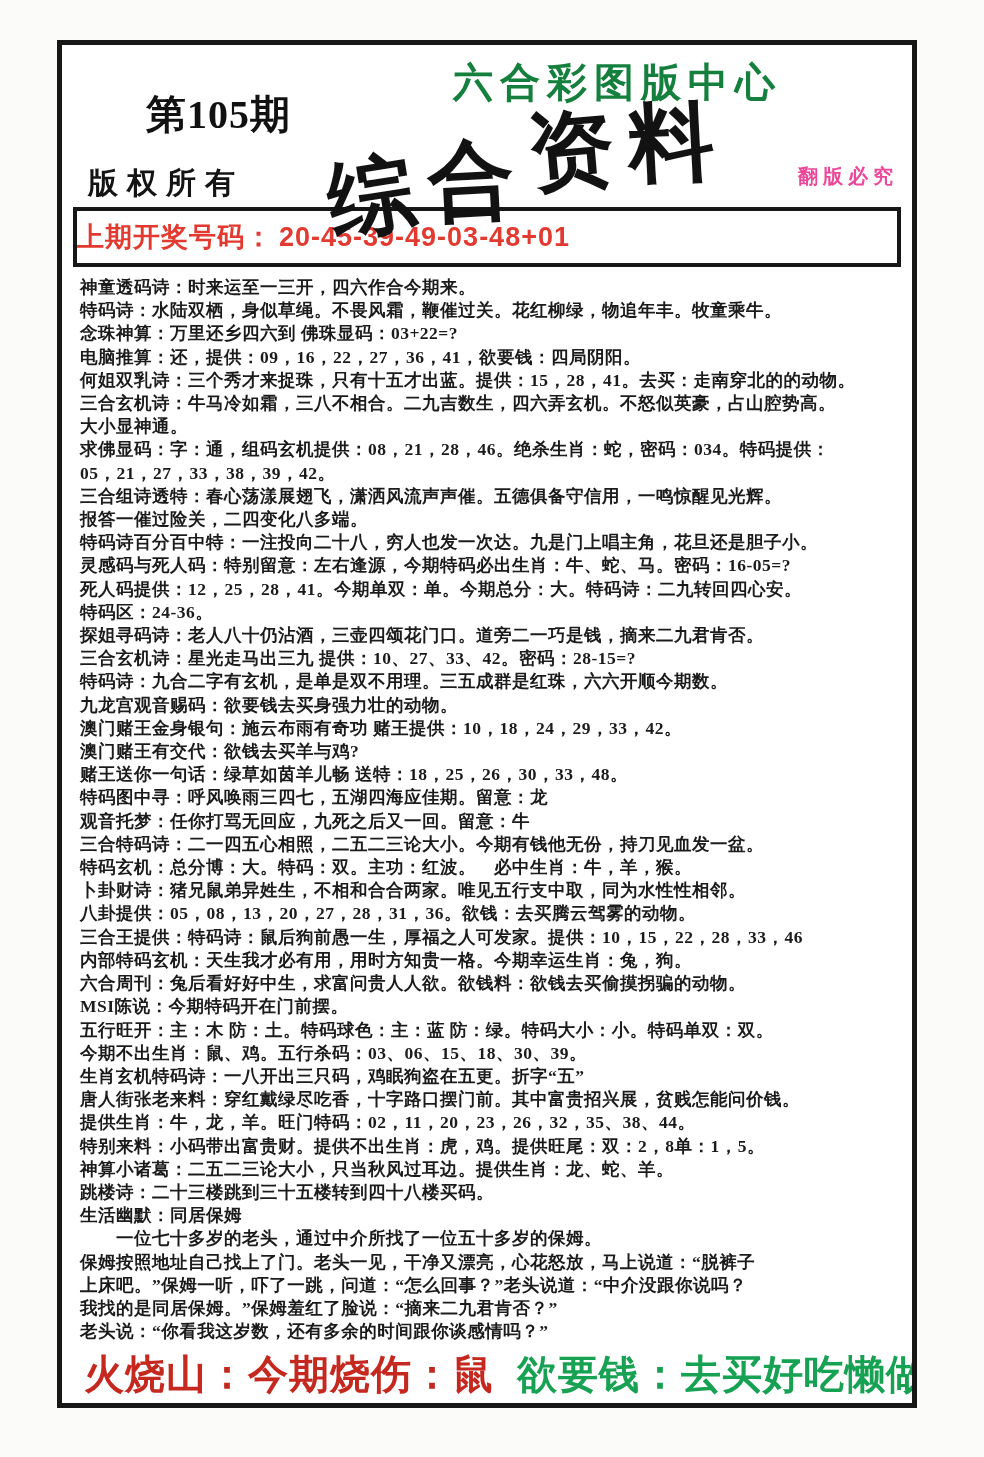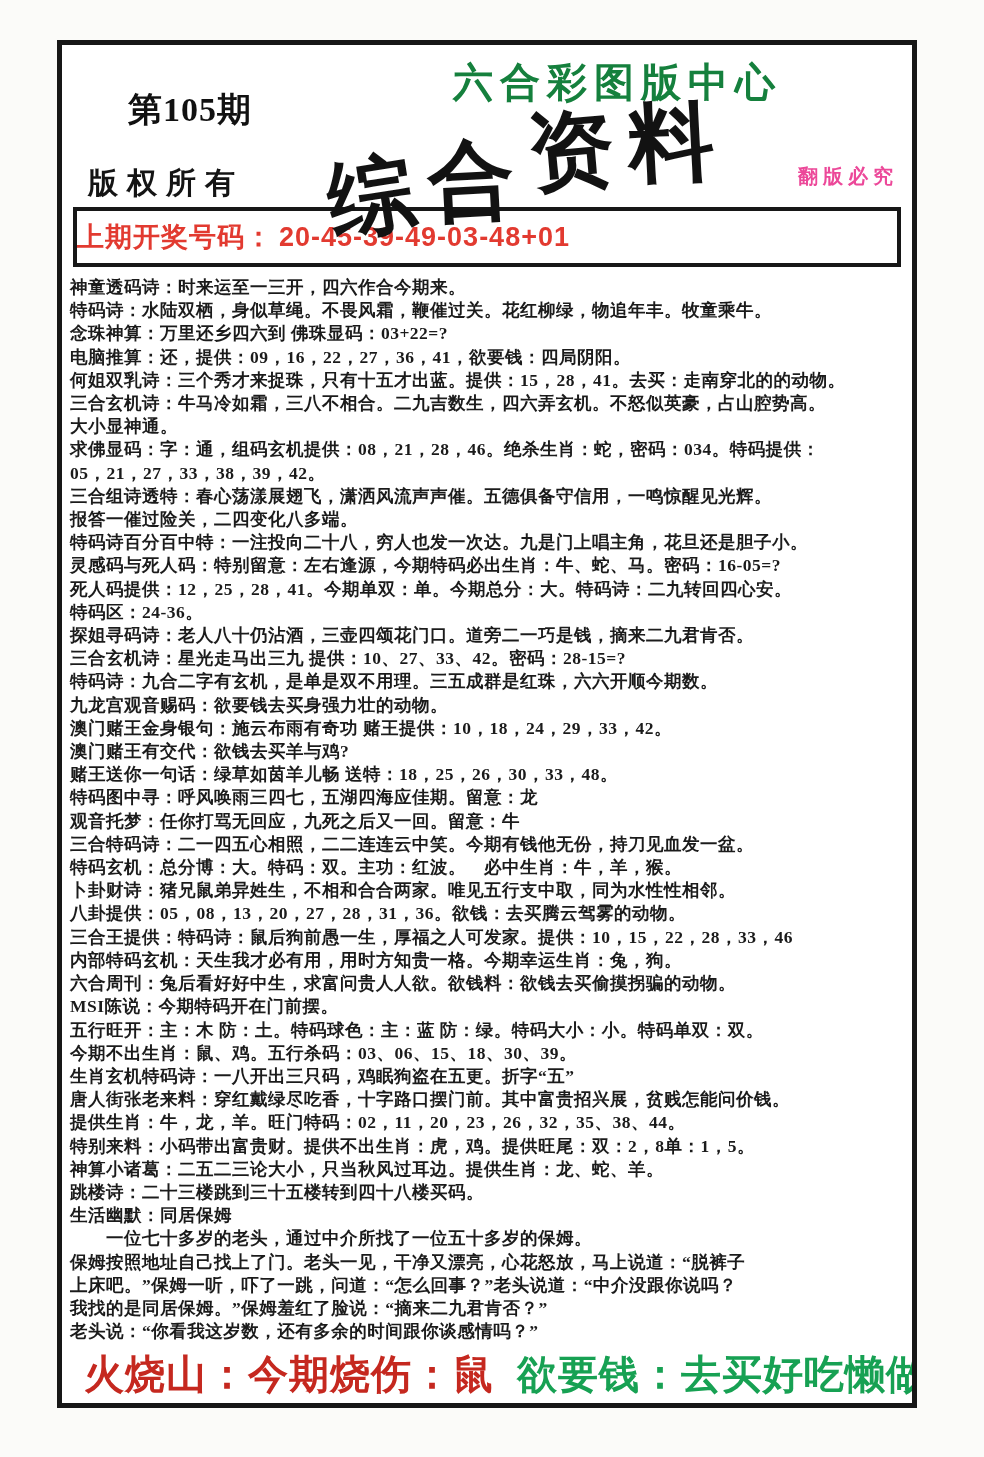--- a/index.html
+++ b/index.html
@@ -10,22 +10,22 @@
     overflow:hidden;
   }
   .page{
     position:absolute;left:57px;top:40px;width:860px;height:1368px;
     border:5px solid #171717;background:#ffffff;box-sizing:border-box;
     overflow:hidden;
   }
   
   .header{position:relative;height:162px;}
   .issue{
-    position:absolute;left:66px;top:42px;
-    font-size:34px;font-weight:bold;color:#111;letter-spacing:1px;
+    position:absolute;left:84px;top:42px;
+    font-size:40px;font-weight:bold;color:#111;letter-spacing:1px;
   }
   .site-title{
     position:absolute;left:300px;top:10px;width:420px;text-align:right;
     font-size:40px;font-weight:900;color:#15803d;letter-spacing:7px;
     white-space:nowrap;
   }
   .main-title{
     position:absolute;left:266px;top:44px;
     font-size:86px;font-weight:900;color:#121212;white-space:nowrap;
   }
@@ -45,21 +45,21 @@
   
   .draw-box{
     margin:0 11px;height:60px;border:4px solid #171717;box-sizing:border-box;
     display:flex;align-items:center;
     font-size:27px;font-weight:bold;white-space:nowrap;
   }
   .draw-label{color:#e23a30;letter-spacing:1px;}
   .draw-numbers{color:#e23a30;letter-spacing:1px;margin-left:6px;
     font-family:"Liberation Sans","DejaVu Sans",sans-serif;}
   
-  .body-lines{padding:9px 2px 0 8px;}
+  .body-lines{padding:9px 2px 0 8px;margin-left:10px;}
   .line{
     font-size:17.5px;font-weight:bold;color:#1b1b1b;
     line-height:23.2px;white-space:nowrap;letter-spacing:0.5px;
   }
   
   .footer-banner{
     margin-top:4px;padding-left:22px;white-space:nowrap;
     font-size:40px;font-weight:900;letter-spacing:1px;
   }
   .footer-red{color:#c5281f;}
@@ -101,21 +101,21 @@
       <div class="line">特码区：24-36。</div>
       <div class="line">探姐寻码诗：老人八十仍沾酒，三壶四颂花门口。道旁二一巧是钱，摘来二九君肯否。</div>
       <div class="line">三合玄机诗：星光走马出三九 提供：10、27、33、42。密码：28-15=?</div>
       <div class="line">特码诗：九合二字有玄机，是单是双不用理。三五成群是红珠，六六开顺今期数。</div>
       <div class="line">九龙宫观音赐码：欲要钱去买身强力壮的动物。</div>
       <div class="line">澳门赌王金身银句：施云布雨有奇功 赌王提供：10，18，24，29，33，42。</div>
       <div class="line">澳门赌王有交代：欲钱去买羊与鸡?</div>
       <div class="line">赌王送你一句话：绿草如茵羊儿畅 送特：18，25，26，30，33，48。</div>
       <div class="line">特码图中寻：呼风唤雨三四七，五湖四海应佳期。留意：龙</div>
       <div class="line">观音托梦：任你打骂无回应，九死之后又一回。留意：牛</div>
-      <div class="line">三合特码诗：二一四五心相照，二二连连云中笑。今期有钱他无份，持刀见血发一盆。</div>
+      <div class="line">三合特码诗：二一四五心相照，二五二三论大小。今期有钱他无份，持刀见血发一盆。</div>
       <div class="line">特码玄机：总分博：大。特码：双。主功：红波。　必中生肖：牛，羊，猴。</div>
       <div class="line">卜卦财诗：猪兄鼠弟异姓生，不相和合合两家。唯见五行支中取，同为水性性相邻。</div>
       <div class="line">八卦提供：05，08，13，20，27，28，31，36。欲钱：去买腾云驾雾的动物。</div>
       <div class="line">三合王提供：特码诗：鼠后狗前愚一生，厚福之人可发家。提供：10，15，22，28，33，46</div>
       <div class="line">内部特码玄机：天生我才必有用，用时方知贵一格。今期幸运生肖：兔，狗。</div>
       <div class="line">六合周刊：兔后看好好中生，求富问贵人人欲。欲钱料：欲钱去买偷摸拐骗的动物。</div>
       <div class="line">MSI陈说：今期特码开在门前摆。</div>
       <div class="line">五行旺开：主：木 防：土。特码球色：主：蓝 防：绿。特码大小：小。特码单双：双。</div>
       <div class="line">今期不出生肖：鼠、鸡。五行杀码：03、06、15、18、30、39。</div>
       <div class="line">生肖玄机特码诗：一八开出三只码，鸡眠狗盗在五更。折字“五”</div>

